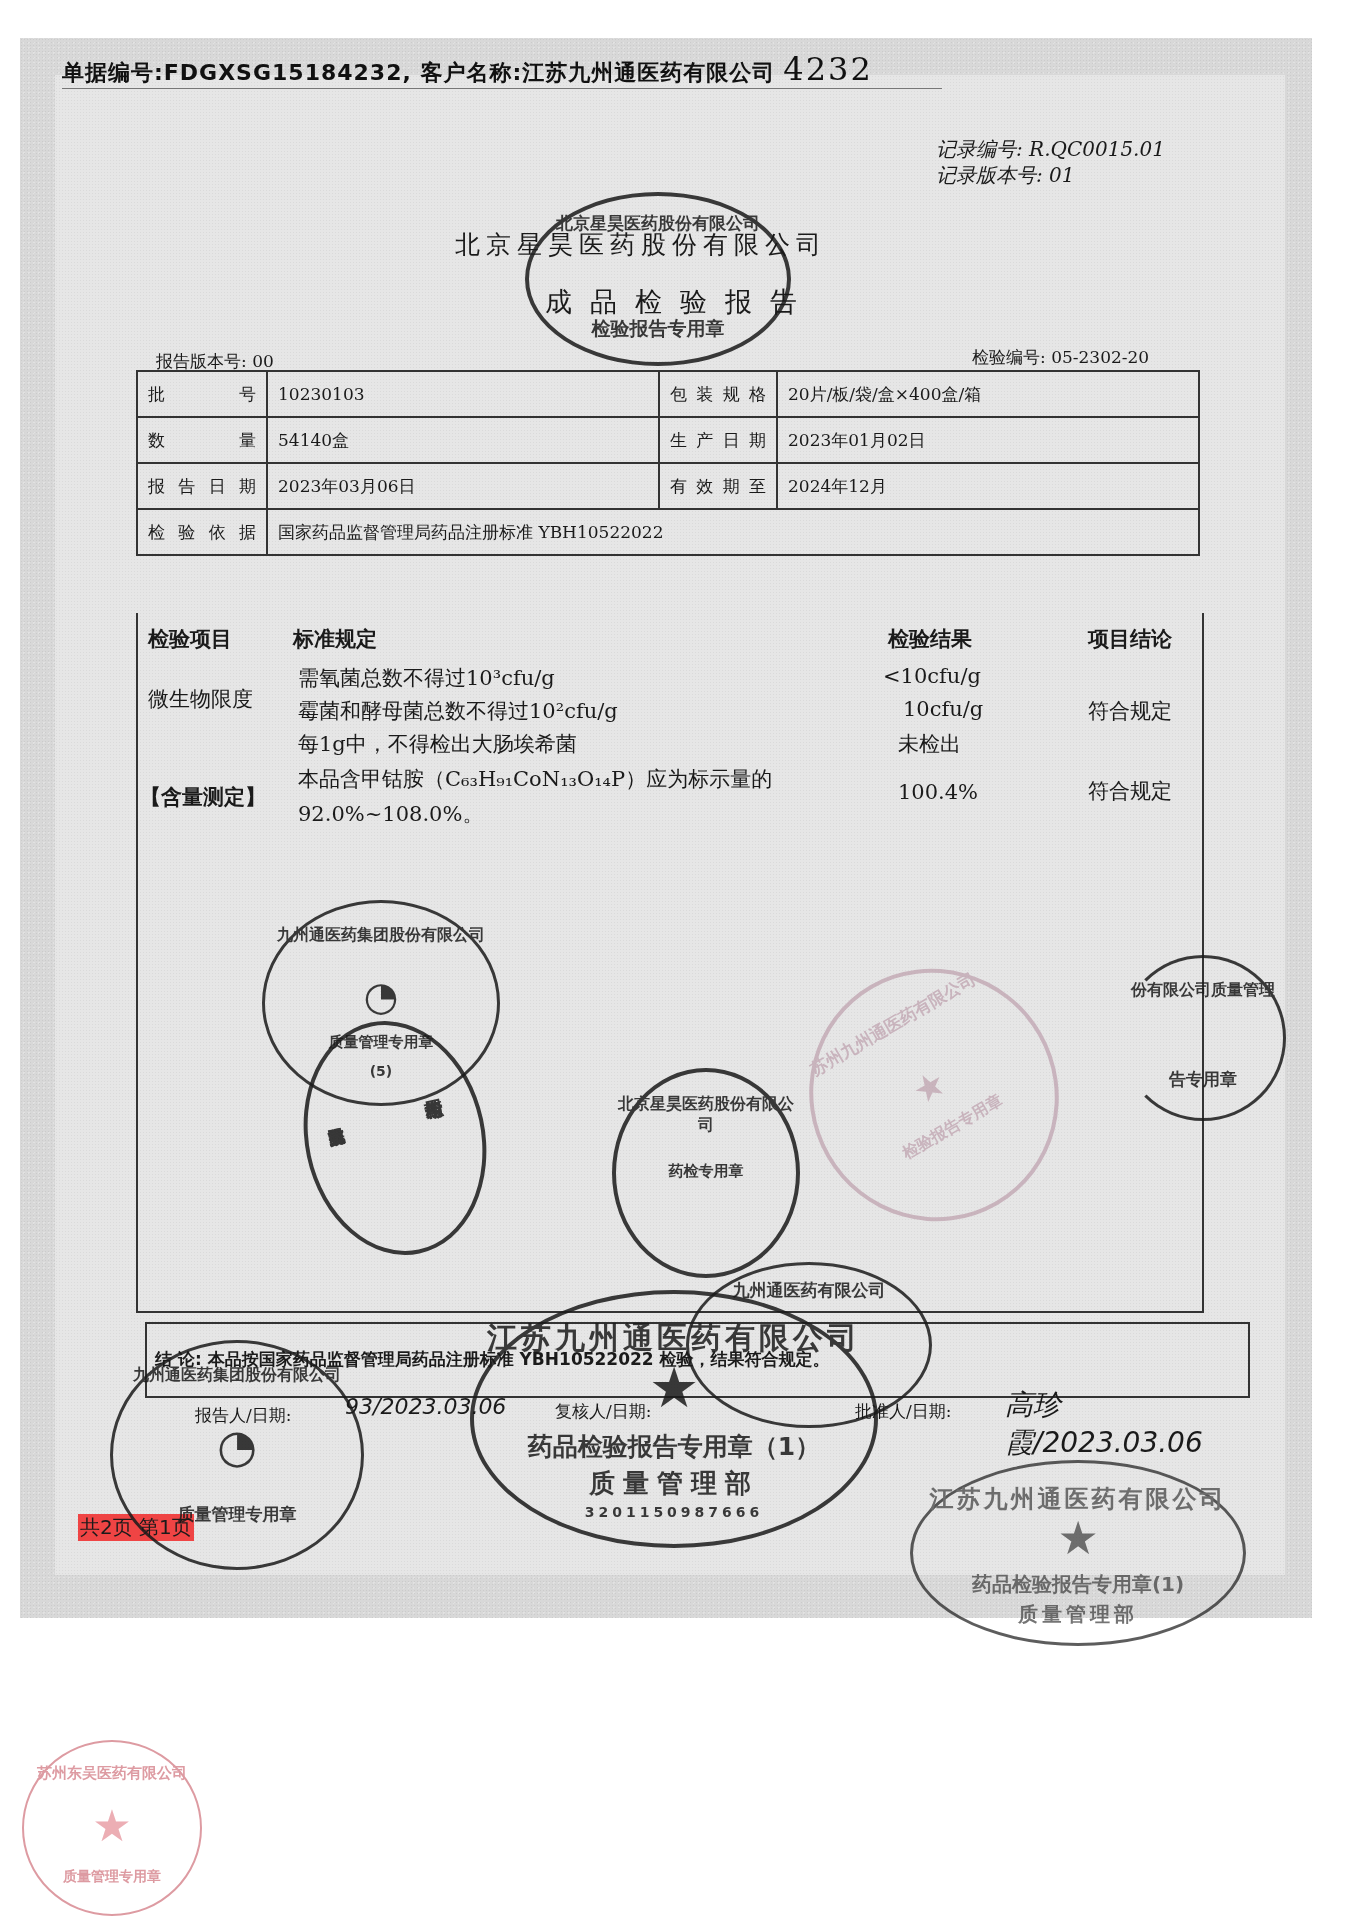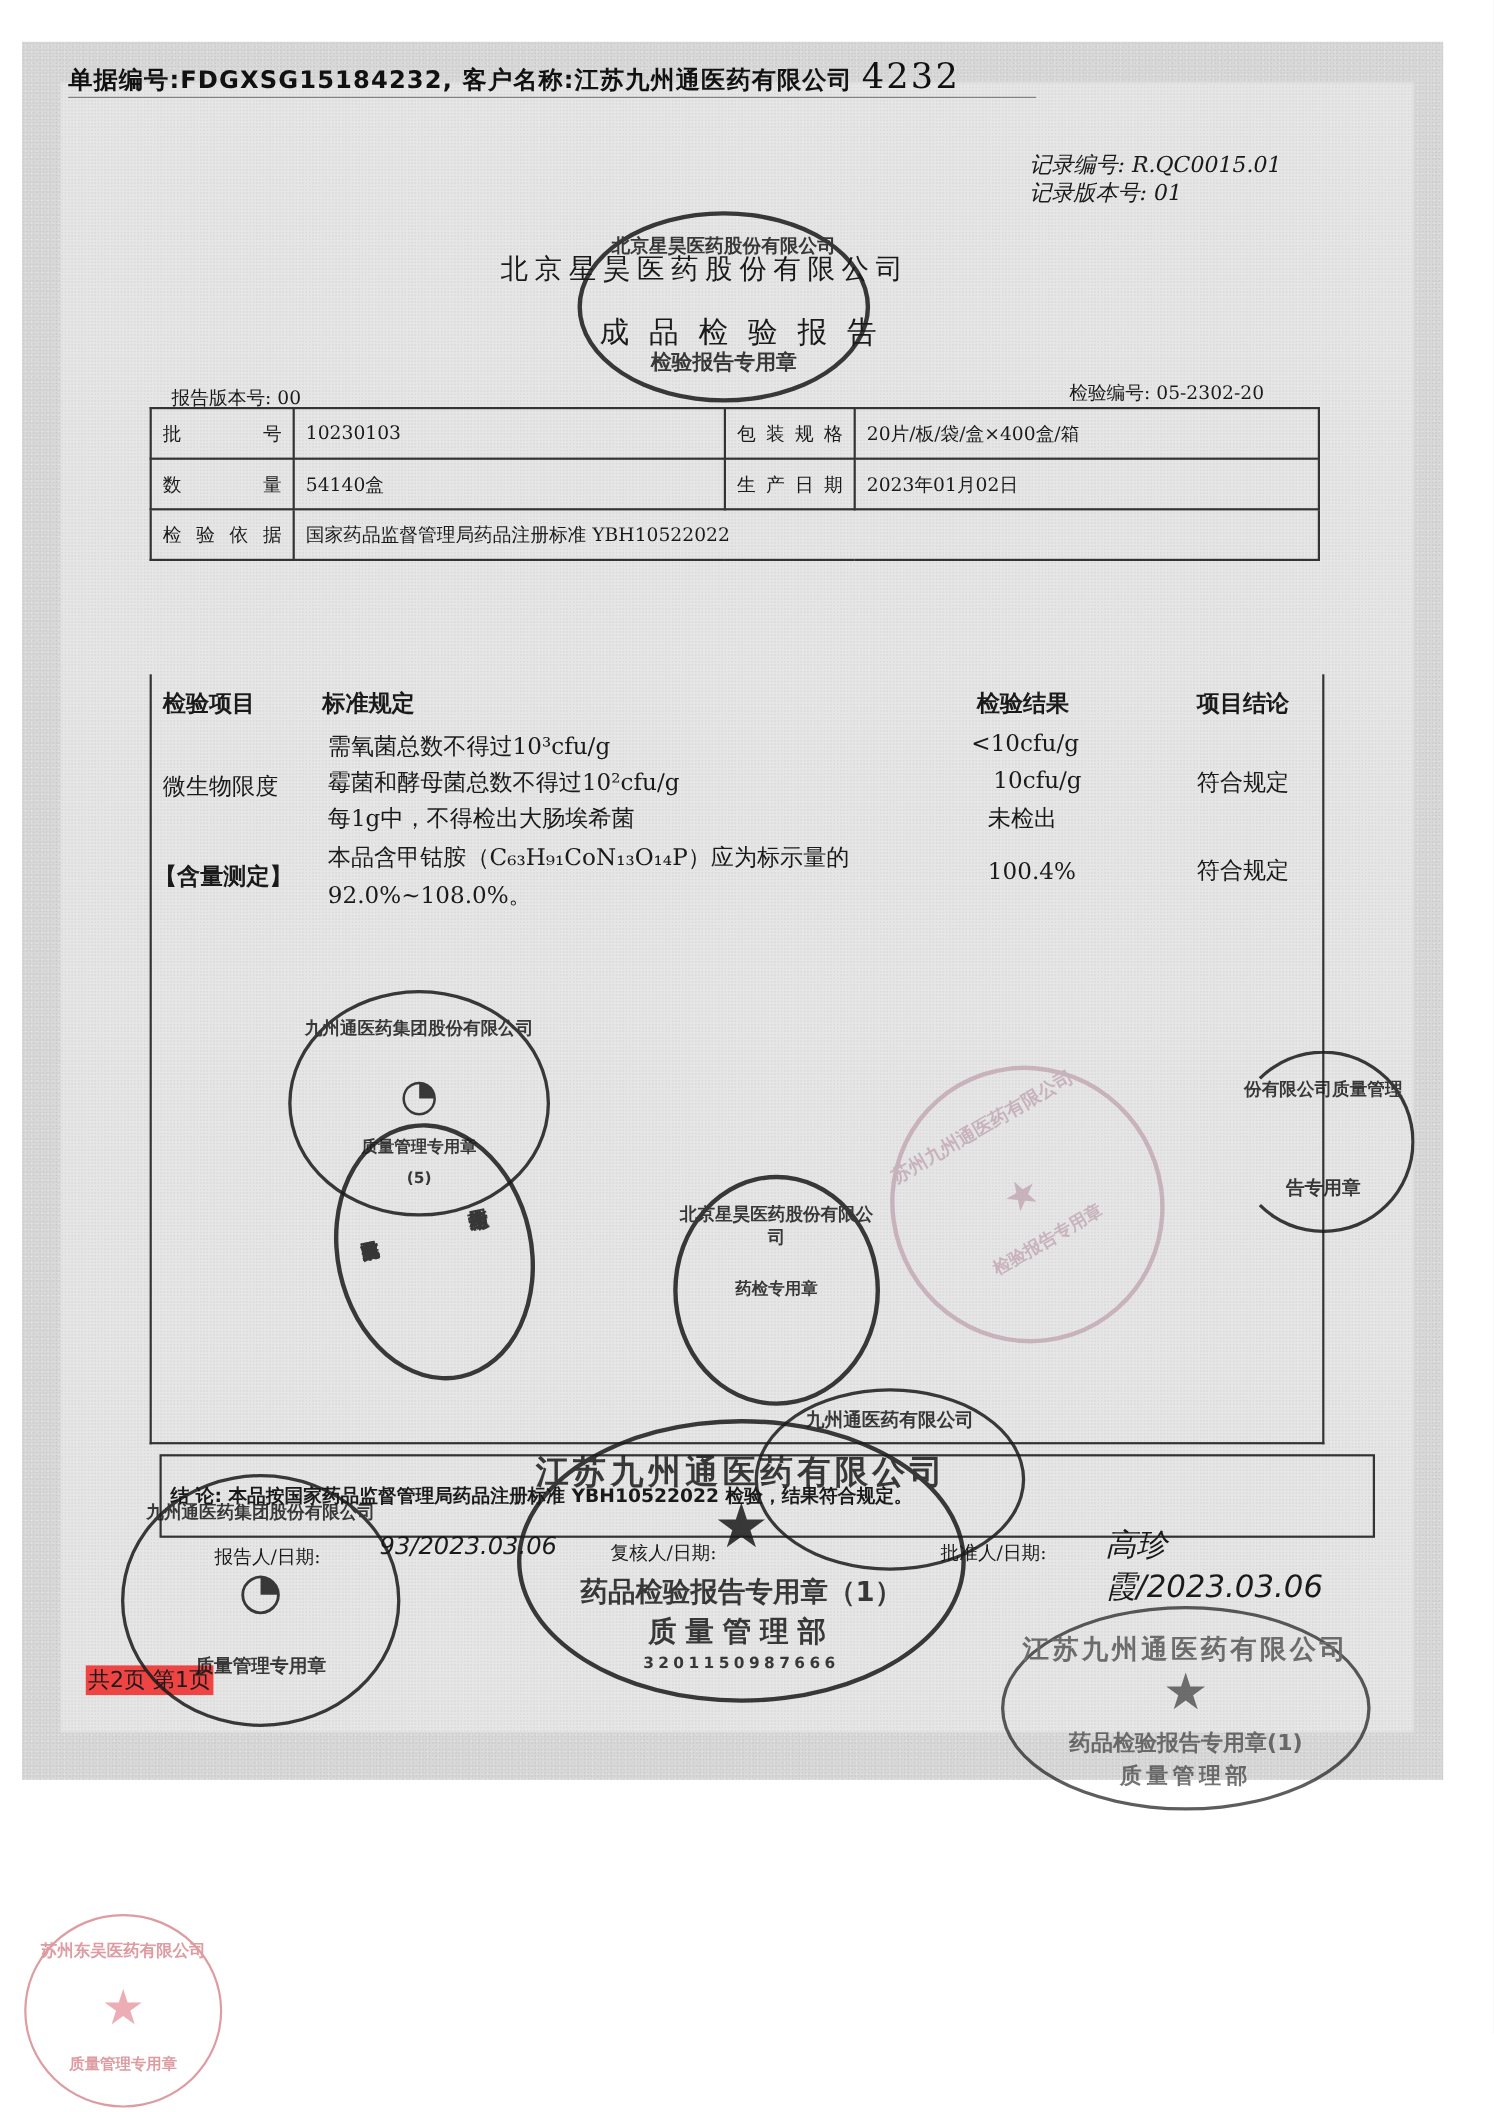--- a/index.html
+++ b/index.html
@@ -109,36 +109,42 @@
     <td class="lbl2">包装规格</td>
     <td>20片/板/袋/盒×400盒/箱</td>
   </tr>
   <tr>
     <td class="lbl">数量</td>
     <td class="val">54140盒</td>
     <td class="lbl2">生产日期</td>
     <td>2023年01月02日</td>
   </tr>
   <tr>
+    <td class="lbl">报告日期</td>
+    <td class="val">2023年03月06日</td>
+    <td class="lbl2">有效期至</td>
+    <td>2024年12月</td>
+  </tr>
+  <tr>
     <td class="lbl">检验依据</td>
     <td colspan="3">国家药品监督管理局药品注册标准 YBH10522022</td>
   </tr>
 </tbody>
   </table>
 
 <div class="results">
   <div class="hd" style="left:10px">检验项目</div>
   <div class="hd" style="left:155px">标准规定</div>
   <div class="hd" style="left:750px">检验结果</div>
   <div class="hd" style="left:950px">项目结论</div>
 
   <div class="rtext" style="left:160px;top:51px">需氧菌总数不得过10³cfu/g</div>
   <div class="rtext" style="left:745px;top:51px">&lt;10cfu/g</div>
 
-  <div class="rtext" style="left:10px;top:88px">微生物限度</div>
+  <div class="rtext" style="left:10px;top:72px">微生物限度</div>
   <div class="rtext" style="left:160px;top:84px">霉菌和酵母菌总数不得过10²cfu/g</div>
   <div class="rtext" style="left:765px;top:84px">10cfu/g</div>
   <div class="rtext" style="left:950px;top:84px">符合规定</div>
 
   <div class="rtext" style="left:160px;top:117px">每1g中，不得检出大肠埃希菌</div>
   <div class="rtext" style="left:760px;top:117px">未检出</div>
 
   <div class="rtext" style="left:160px;top:152px">本品含甲钴胺（C₆₃H₉₁CoN₁₃O₁₄P）应为标示量的</div>
   <div class="rtext" style="left:2px;top:170px;font-weight:bold;font-family:'DejaVu Sans',sans-serif">【含量测定】</div>
   <div class="rtext" style="left:760px;top:167px">100.4%</div>

